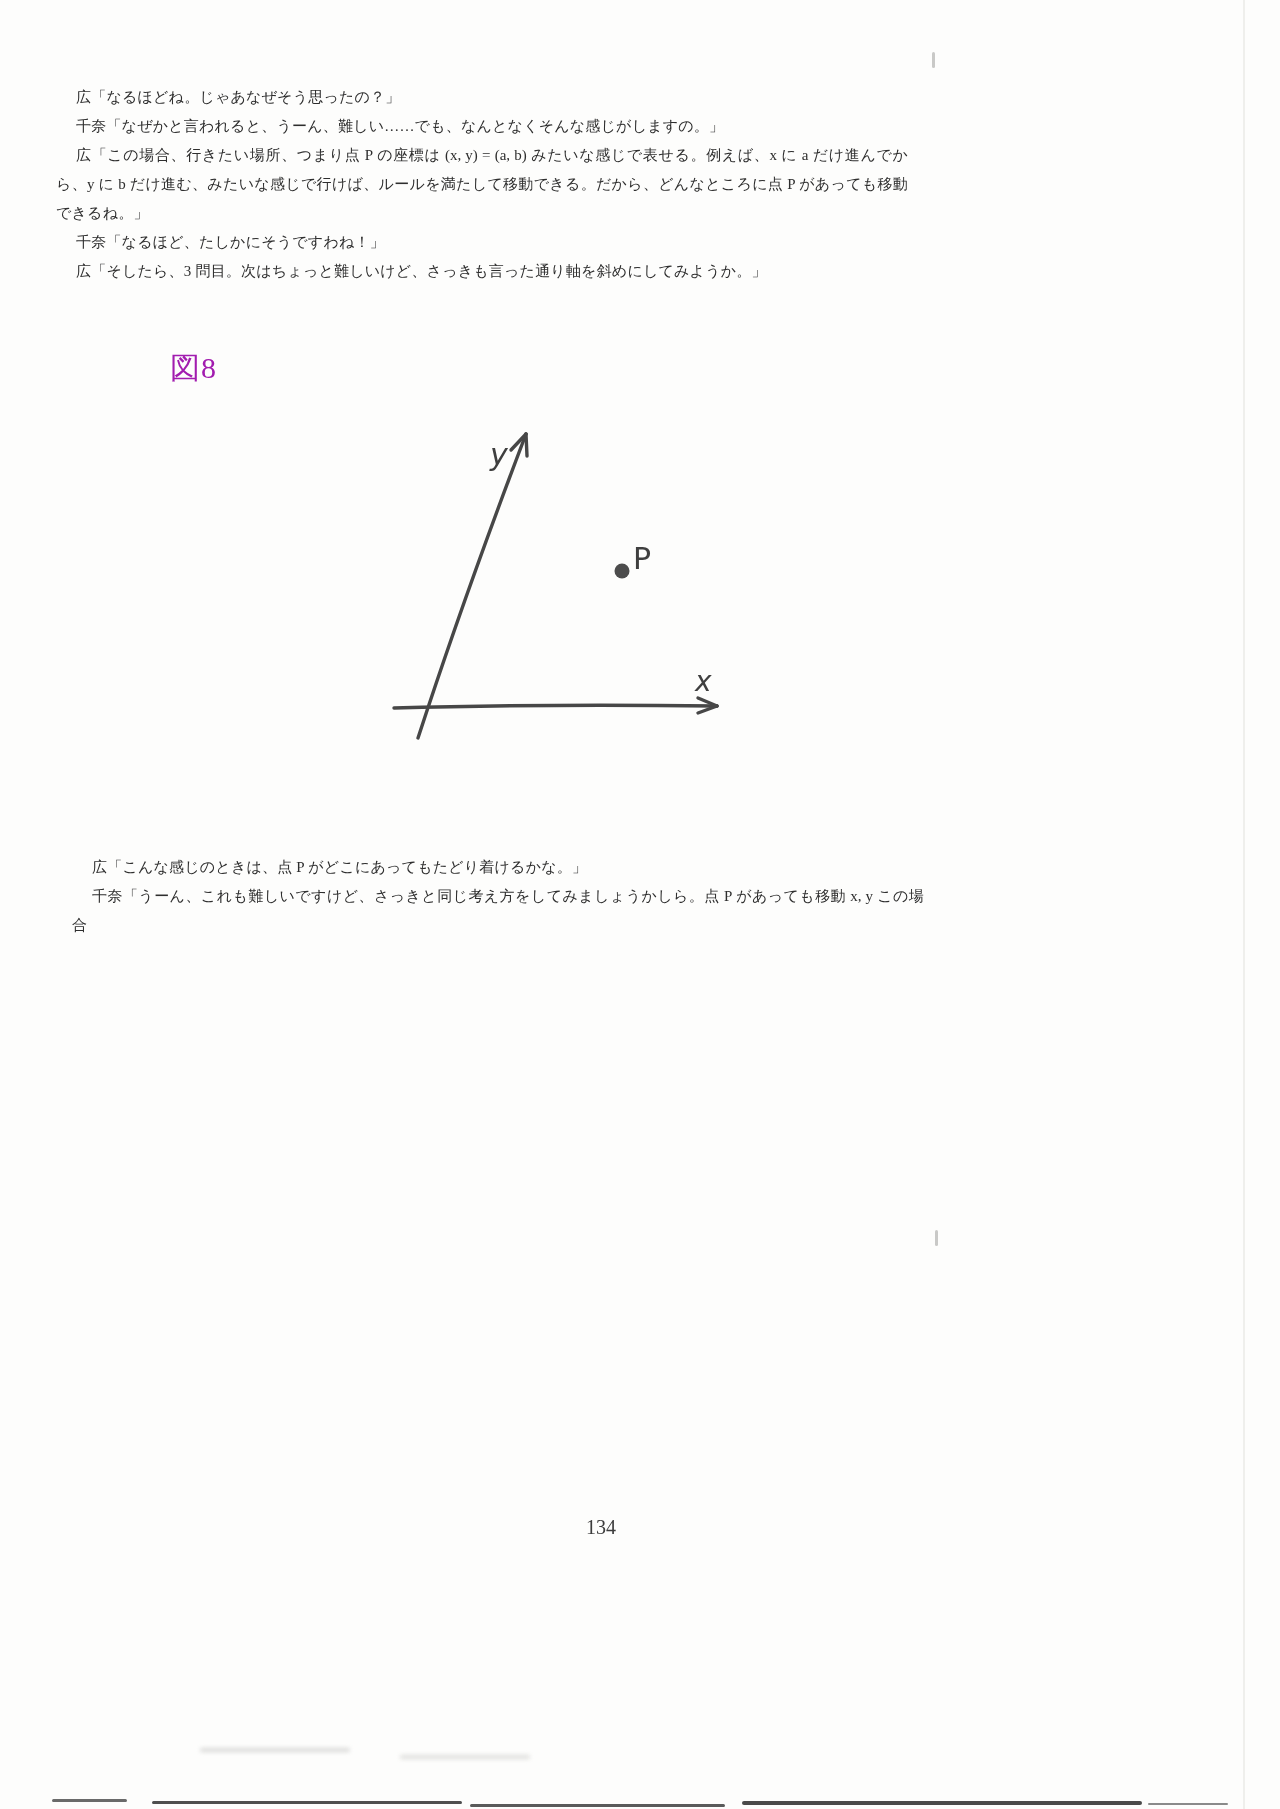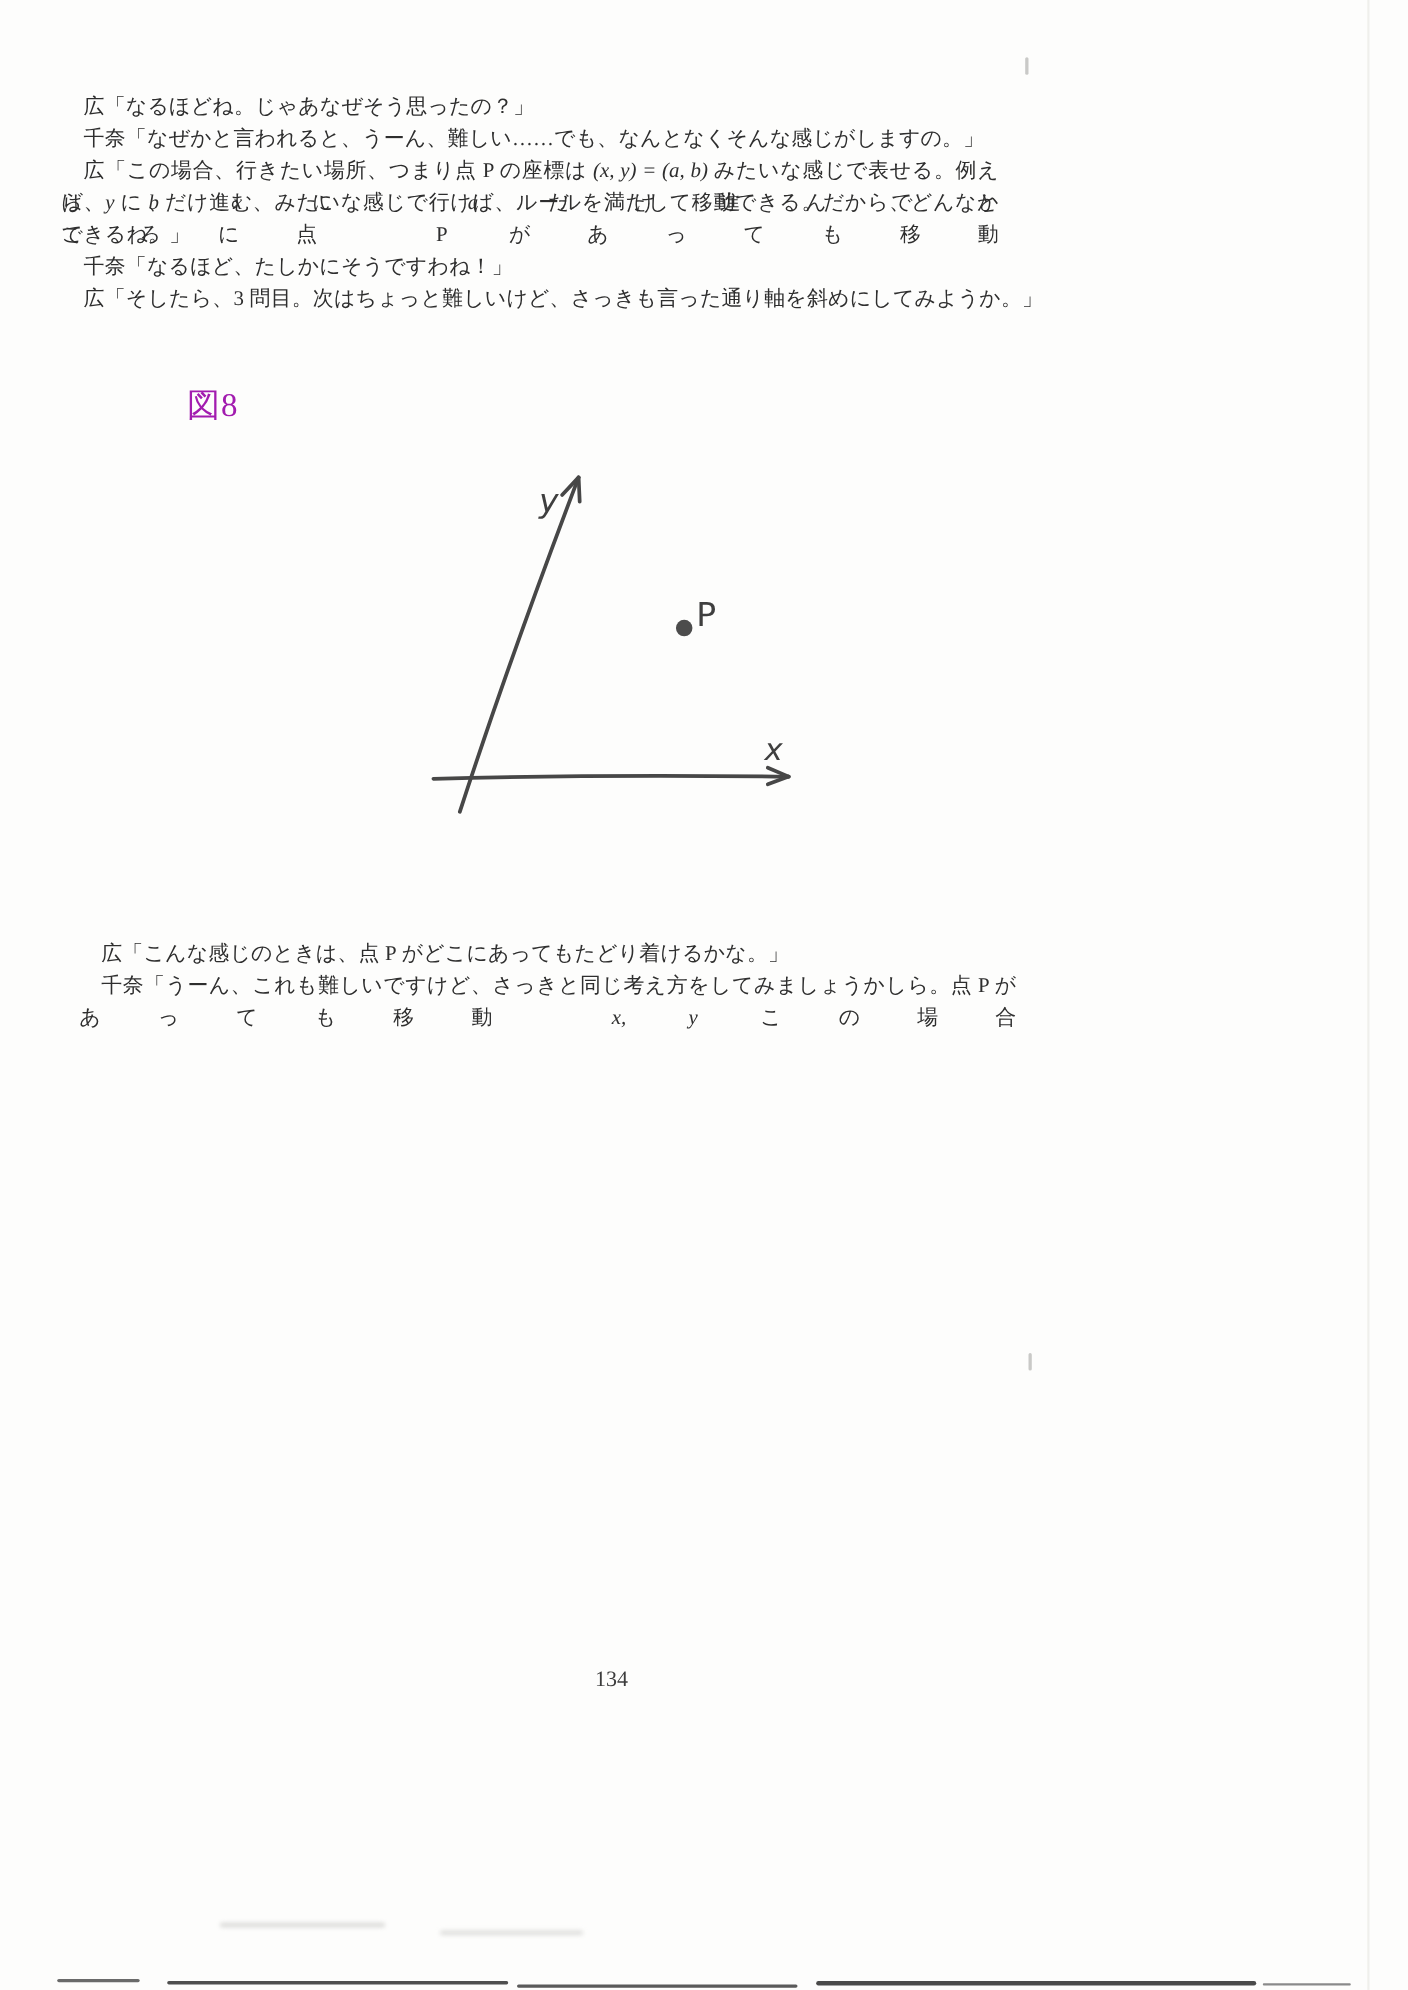--- a/index.html
+++ b/index.html
@@ -15,37 +15,36 @@
     font-family: "Liberation Serif", "DejaVu Serif", serif;
     color: #2e2e2e;
   }
   .page {
     position: absolute;
     inset: 0;
   }
   .textblock {
     position: absolute;
     width: 852px;
-    font-size: 19px;
+    font-size: 15px;
   }
   .tline {
     height: 29px;
     line-height: 29px;
     white-space: nowrap;
     letter-spacing: 0.2px;
   }
   .indent { text-indent: 20px; }
   .fill {
     white-space: normal;
     text-align: justify;
     text-align-last: justify;
   }
   .math {
     font-family: "Liberation Serif", "DejaVu Serif", serif;
-    font-style: italic;
     letter-spacing: 0;
   }
   .figure-label {
     position: absolute;
     left: 170px;
     top: 348px;
     font-size: 30px;
     color: #a21caf;
     letter-spacing: 1px;
   }
@@ -54,21 +53,21 @@
     left: 330px;
     top: 370px;
     width: 420px;
     height: 420px;
   }
   .page-number {
     position: absolute;
     left: 496px;
     top: 1516px;
     width: 120px;
-    text-align: center;
+    text-align: right;
     font-size: 20px;
     color: #3c3c3c;
   }
   .artifact {
     position: absolute;
     border-radius: 2px;
   }
   .edge-shadow {
     position: absolute;
     left: 1243px;

